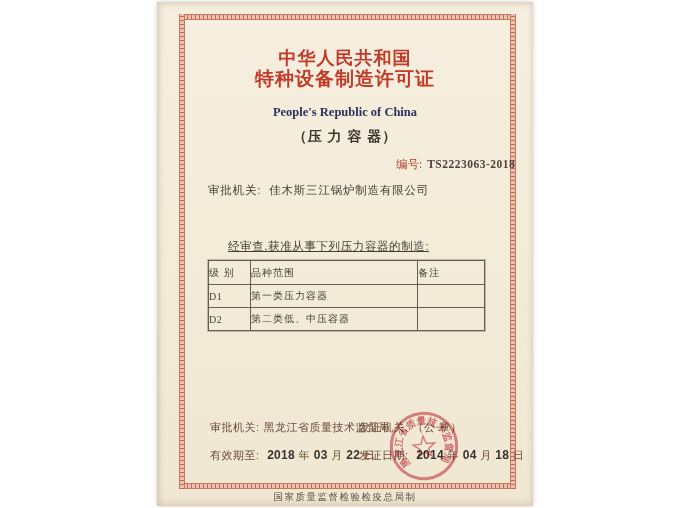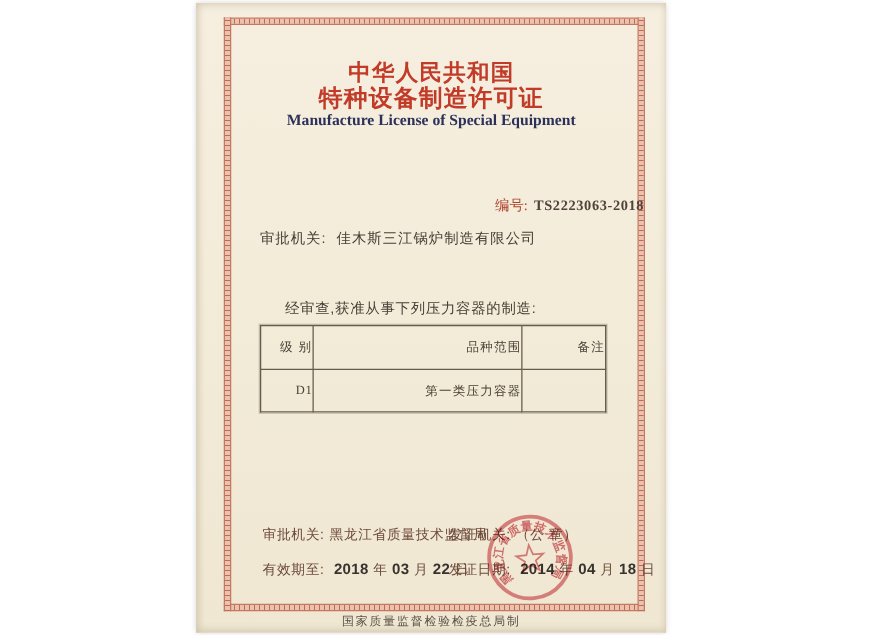--- a/index.html
+++ b/index.html
@@ -37,26 +37,26 @@
   .subtitle { top:126px; font-size:14px; color:#3c352d; font-weight:bold; letter-spacing:1px; }
 
   .serial { top:155px; left:239px; font-size:11.5px; font-family:"Liberation Serif", serif; }
   .serial .lab { color:#ab432d; margin-right:5px; }
   .serial .val { color:#51413a; font-weight:bold; letter-spacing:.5px; }
 
   .info { font-size:11.5px; color:#473d34; letter-spacing:.8px; }
   .info .lab { margin-right:8px; }
   .row-company { top:181px; left:51px; }
   .row-address { top:203px; left:51px; }
-  .note { top:237px; left:71px; font-size:11.5px; color:#473d34; letter-spacing:.6px; }
+  .note { top:237px; left:71px; font-size:11.5px; color:#473d34; letter-spacing:.6px;text-decoration:underline; }
 
   table.lic { position:absolute; left:51px; top:258px; width:277px; height:70px;
       border-collapse:collapse; background:transparent;
       box-shadow:0 0 0 1px rgba(98,88,76,.35); }
-  table.lic td { border:1px solid #655b4f; text-align:right; vertical-align:middle;
+  table.lic td { border:1px solid #655b4f; text-align:left; vertical-align:middle;
       font-size:10px; color:#4a4036; letter-spacing:1px; }
   td.c1 { width:42px; } td.c2 { width:168px; } td.c3 { width:67px; }
   tr.hdr td { height:24px; } tr.bdy td { height:23px; }
   td .mono { font-family:"Liberation Serif", serif; letter-spacing:.5px; }
 
   .foot { font-size:11px; color:#6d4a3a; letter-spacing:.5px; }
   .fl1a { top:418px; left:53px; }
   .fl1b { top:418px; left:202px; }
   .fl2a { top:446px; left:53px; }
   .fl2b { top:446px; left:202px; }
@@ -80,21 +80,22 @@
 
     <div class="frame">
       <div class="f-strip f-top"></div>
       <div class="f-strip f-bottom"></div>
       <div class="f-strip f-left"></div>
       <div class="f-strip f-right"></div>
     </div>
 
     <div class="abs ctr title-cn t1">中华人民共和国</div>
     <div class="abs ctr title-cn t2">特种设备制造许可证</div>
-    <div class="abs ctr title-en e1">Manufacture License of Special Equipment</div>
+    <div class="abs ctr title-en e2">People's Republic of China</div>
+    <div class="abs ctr subtitle">（压 力 容 器）</div>
 
     <div class="abs serial">
       <span class="lab">编号:</span><span class="val">TS2223063-2018</span>
     </div>
 
     <div class="abs info row-company">
       <span class="lab">审批机关:</span><span>佳木斯三江锅炉制造有限公司</span>
     </div>
 
     <div class="abs note">经审查,获准从事下列压力容器的制造:</div>
@@ -102,20 +103,25 @@
     <table class="lic">
       <tbody>
           <tr class="hdr">
         <td class="c1">级 别</td>
         <td class="c2">品种范围</td>
         <td class="c3">备注</td>
       </tr>
       <tr class="bdy">
         <td class="c1"><span class="mono">D1</span></td>
         <td class="c2">第一类压力容器</td>
+        <td class="c3"></td>
+      </tr>
+      <tr class="bdy">
+        <td class="c1"><span class="mono">D2</span></td>
+        <td class="c2">第二类低、中压容器</td>
         <td class="c3"></td>
       </tr>
     </tbody>
       </table>
 
     <div class="abs foot fl1a">
       <span class="lab">审批机关:</span><span>黑龙江省质量技术监督局</span>
     </div>
     <div class="abs foot fl1b">
       <span class="lab">发证机关:</span><span>（公 章）</span>

